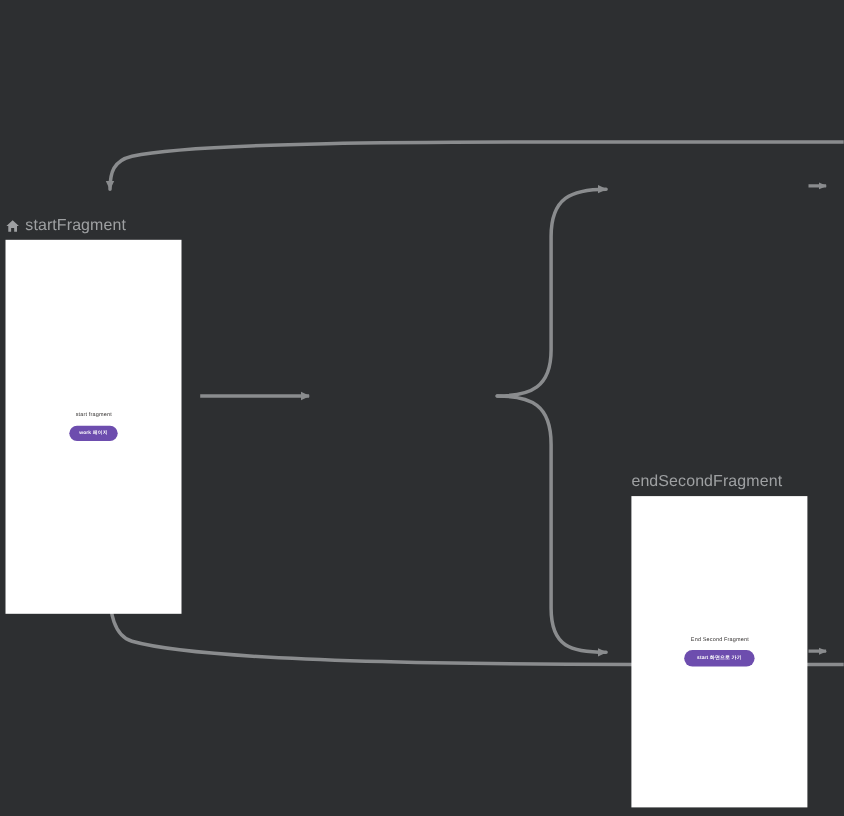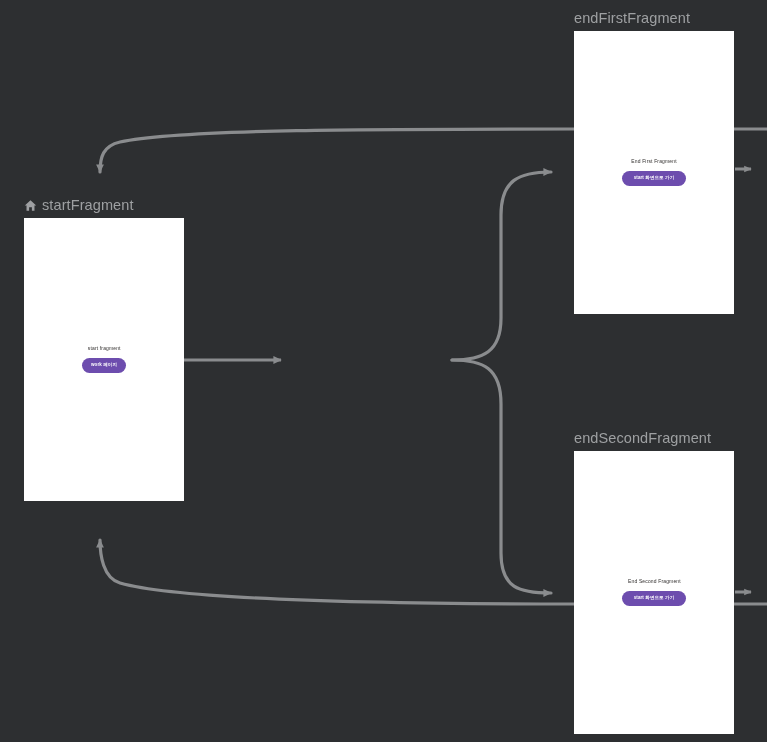--- a/index.html
+++ b/index.html
@@ -138,49 +138,38 @@
     </g>
 
     <g>
       <path d="M735,169 L751,169" stroke="#8a8c8e" stroke-width="3" fill="none" marker-end="url(#ah-sm)"></path>
     </g>
     <g>
       <path d="M735,592 L751,592" stroke="#8a8c8e" stroke-width="3" fill="none" marker-end="url(#ah-sm)"></path>
     </g>
   </svg>
 
-  <div class="node" style="left:24px; top:218px; width:160px; height:283px;">
+  <div class="node" style="left:5px; top:218px; width:160px; height:340px;">
     <div class="node-label">
       <span class="home-icon">
         <svg viewBox="0 0 16 16" width="13" height="13" xmlns="http://www.w3.org/2000/svg">
           <path d="M8 1.6 L15 8 L12.9 8 L12.9 14.4 L9.7 14.4 L9.7 10.1 L6.3 10.1 L6.3 14.4 L3.1 14.4 L3.1 8 L1 8 Z" fill="#9ea0a2"></path>
         </svg>
       </span>
       <span>startFragment</span>
     </div>
     <div class="screen">
       <div class="screen-inner">
         <div class="screen-title">start fragment</div>
         <button class="mbtn">work 페이지</button>
       </div>
     </div>
   </div>
 
 
-  <div class="node" style="left:574px; top:31px; width:160px; height:283px;">
-    <div class="node-label">
-      <span>endFirstFragment</span>
-    </div>
-    <div class="screen">
-      <div class="screen-inner">
-        <div class="screen-title">End First Fragment</div>
-        <button class="mbtn wide">start 화면으로 가기</button>
-      </div>
-    </div>
-  </div>
 
   <div class="node" style="left:574px; top:451px; width:160px; height:283px;">
     <div class="node-label">
       <span>endSecondFragment</span>
     </div>
     <div class="screen">
       <div class="screen-inner">
         <div class="screen-title">End Second Fragment</div>
         <button class="mbtn wide">start 화면으로 가기</button>
       </div>

